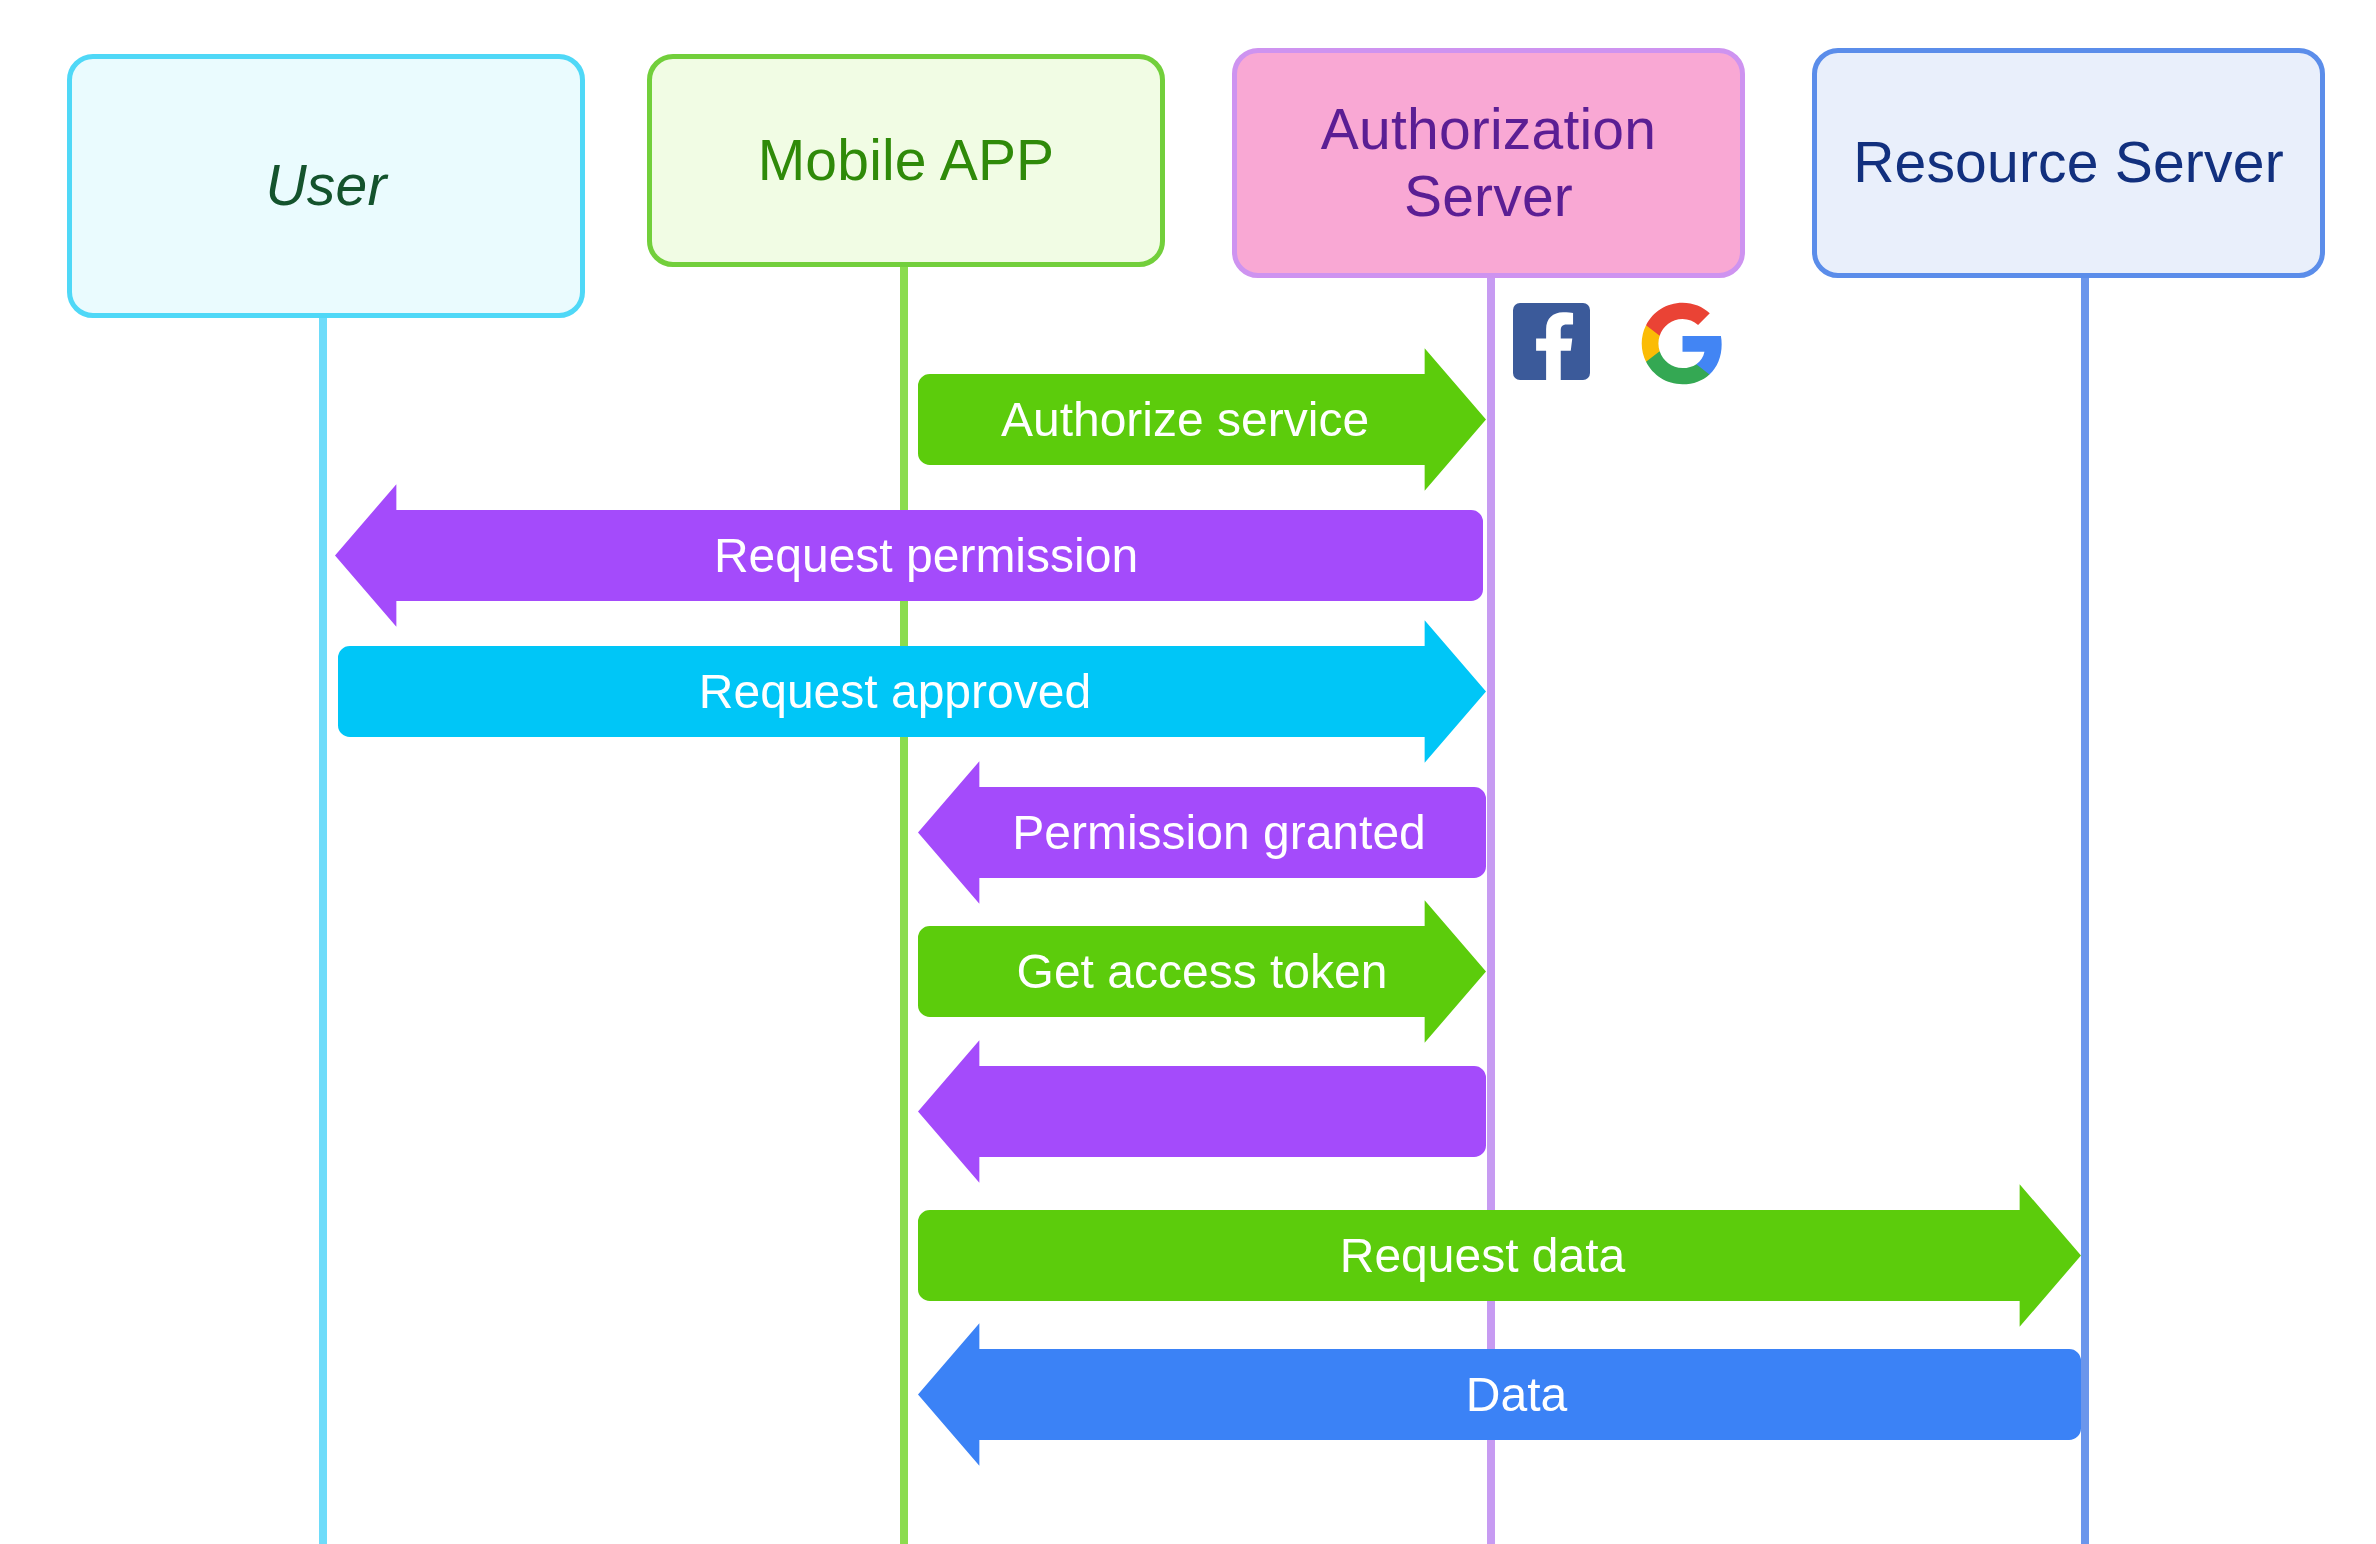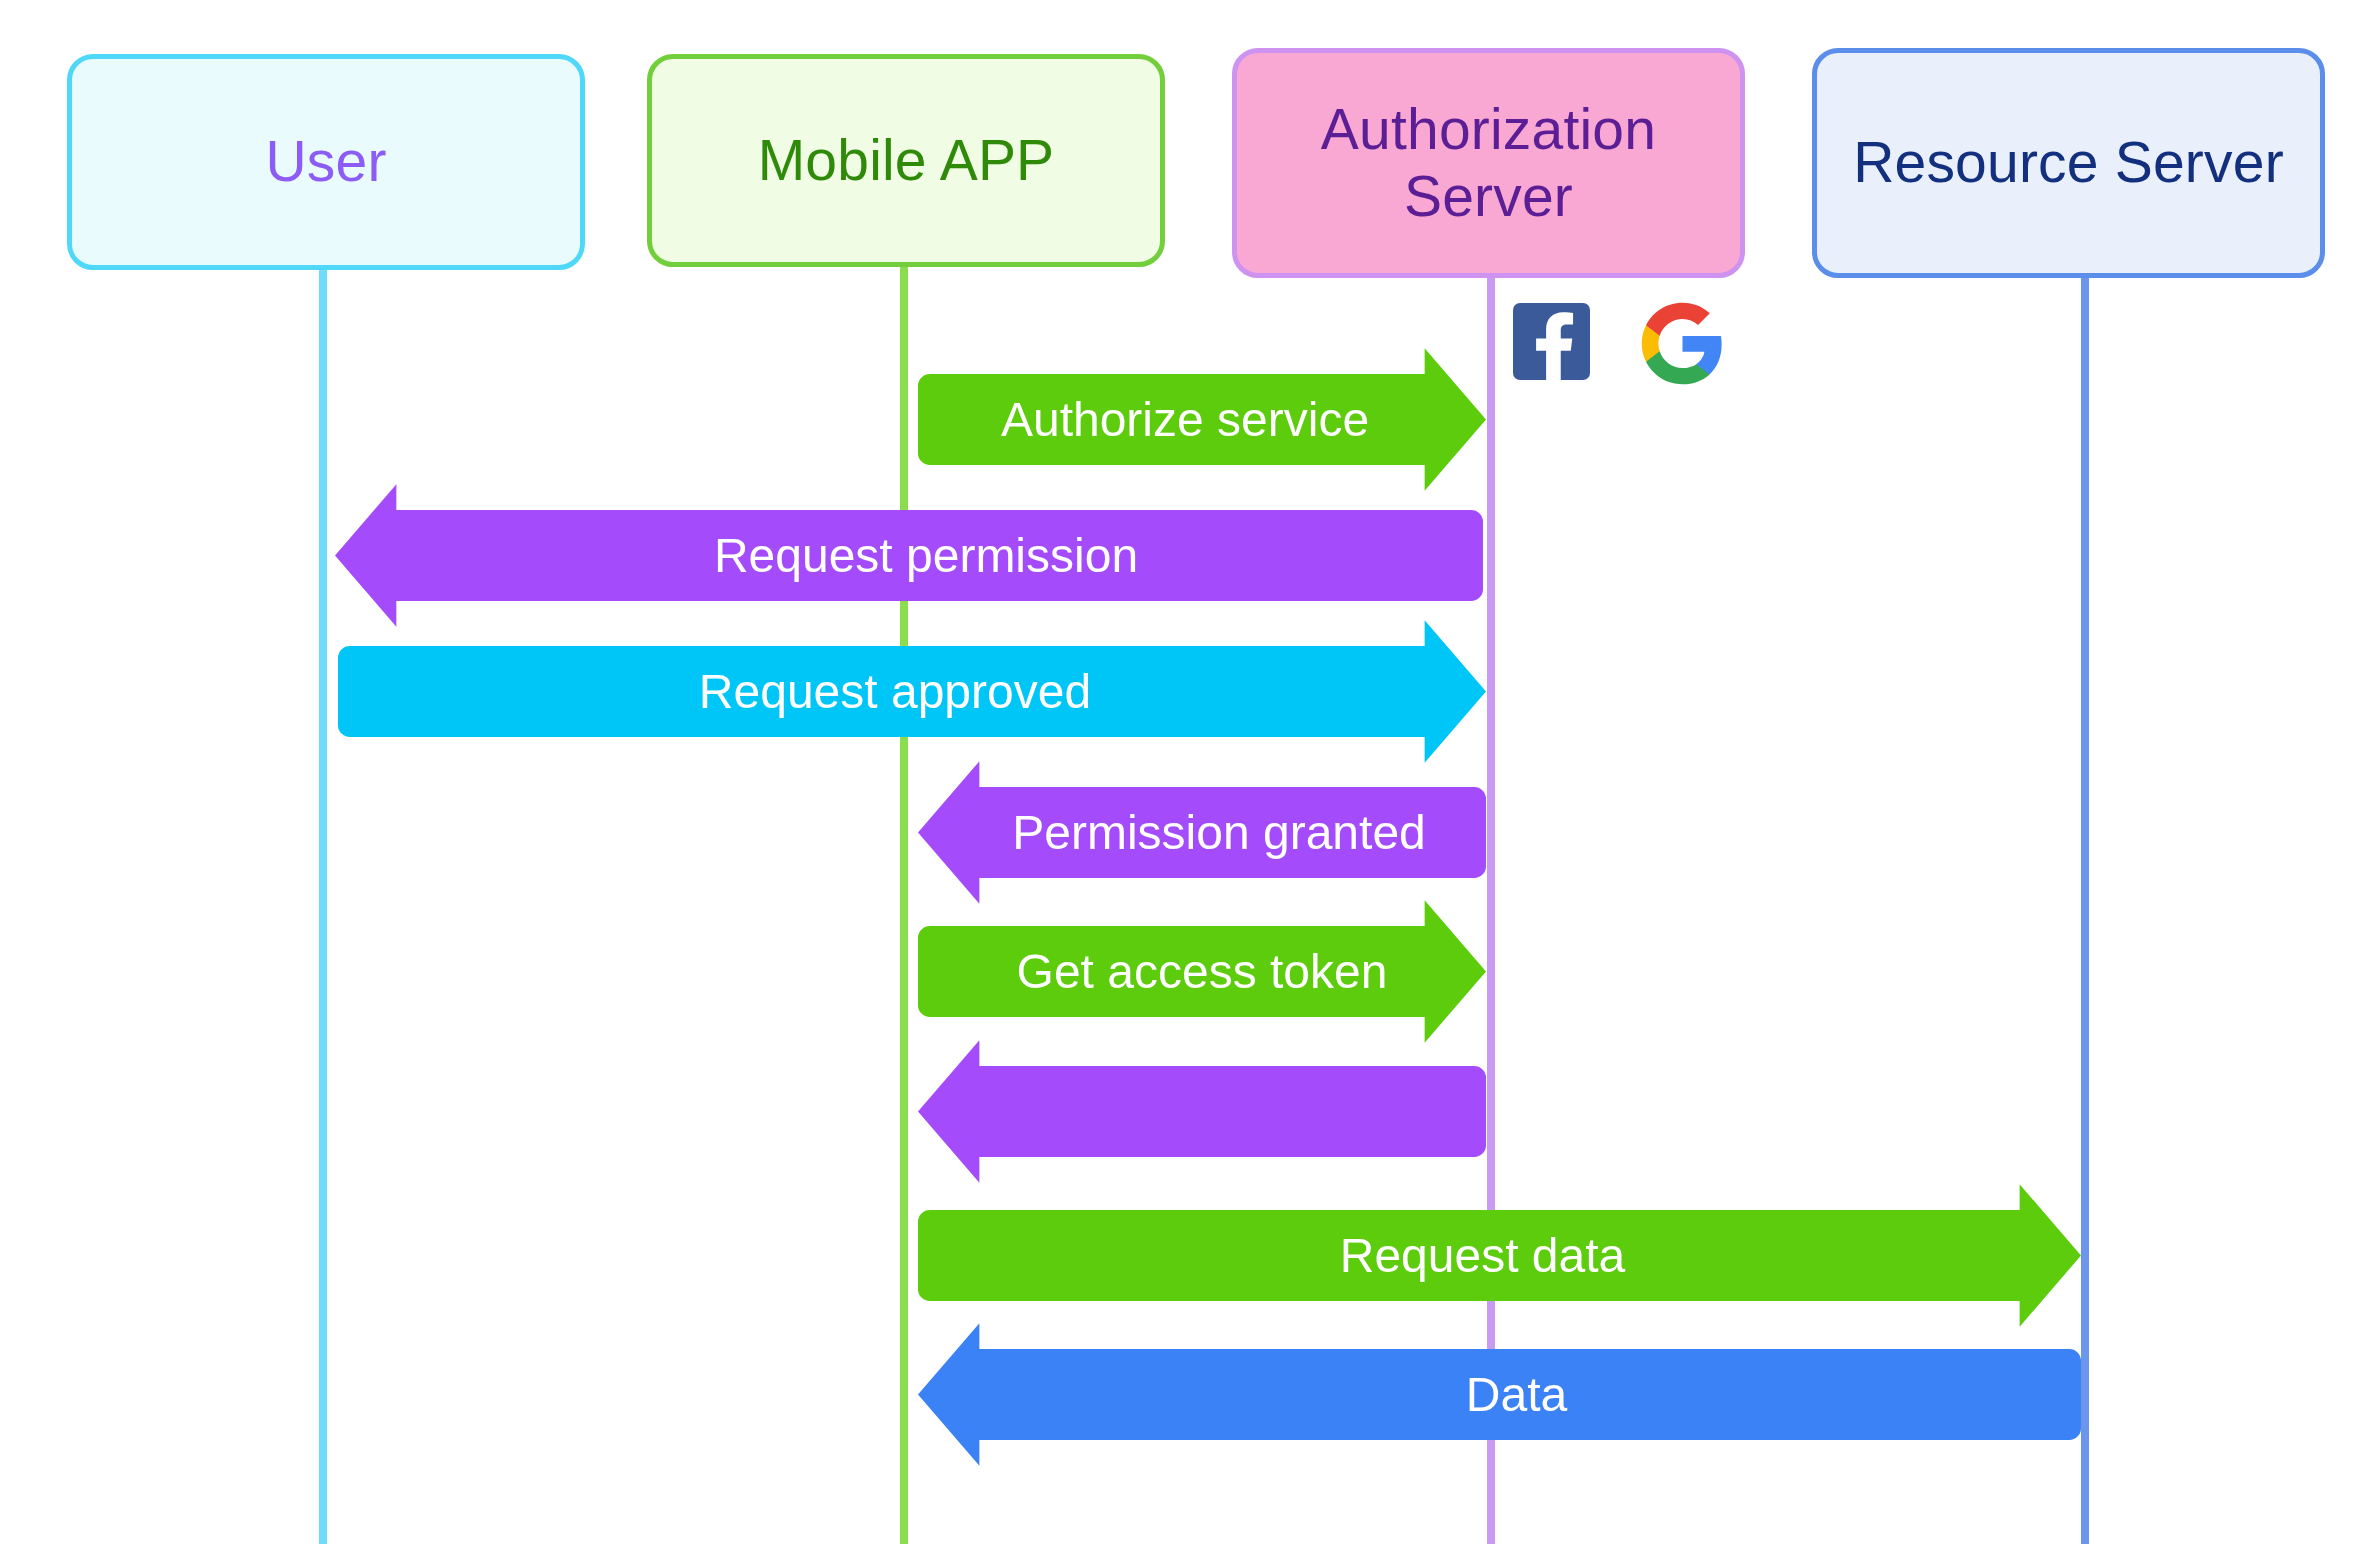--- a/index.html
+++ b/index.html
@@ -68,21 +68,21 @@
 <body>
 
 <div id="stage">
   <div id="lifelines-layer">
       <div class="lifeline" style="left: 319px; top: 267px; height: 1277px; background: rgb(110, 220, 250);"></div>
       <div class="lifeline" style="left: 900px; top: 267px; height: 1277px; background: rgb(139, 220, 79);"></div>
       <div class="lifeline" style="left: 1487px; top: 267px; height: 1277px; background: rgb(199, 155, 242);"></div>
       <div class="lifeline" style="left: 2081px; top: 267px; height: 1277px; background: rgb(107, 150, 236);"></div>
     </div>
   <div id="actors-layer">
-      <div class="actor-box" style="left: 67px; top: 54px; width: 518px; height: 216px; border-color: rgb(79, 216, 247); background: rgb(234, 251, 254); color: #8b5cf6;">
+      <div class="actor-box" style="left: 67px; top: 54px; width: 518px; height: 264px; border-color: rgb(79, 216, 247); background: rgb(234, 251, 254); color: #14532d; font-style: italic;">
         <span style="padding: 0px 26px;">User</span>
       </div>
       <div class="actor-box" style="left: 647px; top: 54px; width: 518px; height: 213px; border-color: rgb(114, 207, 59); background: rgb(241, 252, 228); color: rgb(47, 138, 9);">
         <span style="padding: 0px 26px;">Mobile APP</span>
       </div>
       <div class="actor-box" style="left: 1232px; top: 48px; width: 513px; height: 230px; border-color: rgb(206, 147, 240); background: #f9a8d4; color: rgb(91, 30, 148);">
         <span style="padding: 0px 26px;">Authorization Server</span>
       </div>
       <div class="actor-box" style="left: 1812px; top: 48px; width: 513px; height: 230px; border-color: rgb(91, 141, 234); background: rgb(233, 239, 251); color: rgb(18, 48, 126);">
         <span style="padding: 0px 26px;">Resource Server</span>

